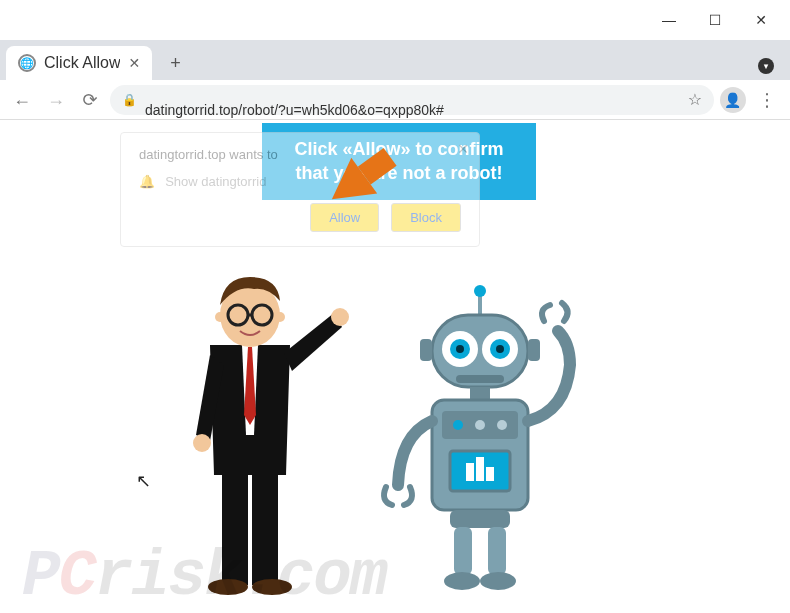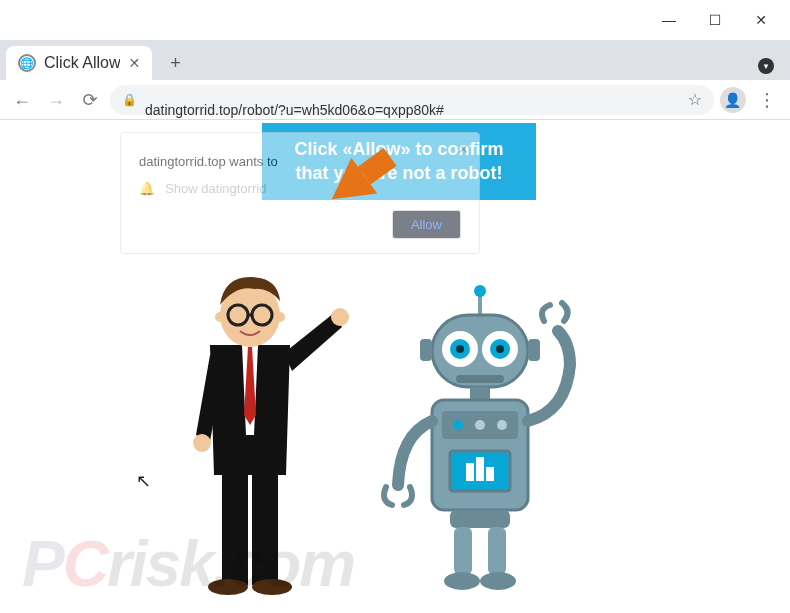--- a/index.html
+++ b/index.html
@@ -33,39 +33,39 @@
 .omnibox { flex:1; height:30px; background:#f1f3f4; border-radius:15px; display:flex; align-items:center; padding:0 12px; gap:8px; }
 .lock { color:#666; font-size:12px; }
 .url { font-size:14px; color:#333; flex:1; white-space:nowrap; overflow:hidden;margin-top:20px; }
 .star { color:#666; font-size:16px; }
 .avatar { width:26px; height:26px; border-radius:50%; background:#ddd; display:flex; align-items:center; justify-content:center; color:#777; font-size:14px; }
 .kebab { color:#666; font-size:18px; padding:0 6px; }
 
 .content { position:relative; width:100%; height:493px; background:#fff; overflow:hidden; }
 
 .notif { position:absolute; left:120px; top:12px; width:360px; background:rgba(255,255,255,0.85); border:1px solid #ddd; border-radius:4px; padding:14px 18px 14px 18px; opacity:0.55; }
-.notif-site { font-size:13px; color:#000000;margin-top:7px; }
+.notif-site { font-size:13px; color:#737373; }
 .notif-line { display:flex; align-items:center; gap:10px; margin-top:12px; color:#aaa; font-size:13px; }
 .notif-x { position:absolute; right:10px; top:8px; color:#999; font-size:14px; }
 .notif-btns { display:flex; justify-content:flex-end; gap:12px; margin-top:14px; }
-.notif-btn { border:1px solid #ccc; background:#0f172a; color:#3b78e7; font-size:13px; padding:6px 18px; border-radius:3px; }
+.notif-btn { border:1px solid #ccc; background:#fde047; color:#3b78e7; font-size:13px; padding:6px 18px; border-radius:3px; }
 
 .banner { position:absolute; left:262px; top:3px; width:274px; background:#23aee2; color:#fff; font-weight:bold; font-size:18px; text-align:center; padding:14px 12px; line-height:1.35; }
 
 .arrow { position:absolute; left:325px; top:36px; transform:rotate(-36deg); }
 .arrow-shape { display:flex; align-items:center; }
 .arrow-head { width:0; height:0; border-top:22px solid transparent; border-bottom:22px solid transparent; border-right:40px solid #e67417; }
 .arrow-stem { width:32px; height:22px; background:#e67417; }
 
 .illus { position:absolute; left:150px; top:115px; width:500px; height:360px; }
 .illus svg { width:100%; height:100%; }
 
 .fake-cursor { position:absolute; left:136px; top:350px; font-size:18px; color:#222; }
 
-.watermark { position:absolute; left:22px; bottom:12px; font-family: Liberation Sans, sans-serif; font-size:64px; font-weight:bold; font-style:italic; letter-spacing:-2px; color:rgba(0,0,0,0.10); white-space:nowrap; pointer-events:none;}
+.watermark { position:absolute; left:22px; bottom:0; font-family: Liberation Mono, monospace; font-size:64px; font-weight:bold; font-style:italic; letter-spacing:-2px; color:rgba(0,0,0,0.10); white-space:nowrap; pointer-events:none;}
 .watermark .r1 { color:rgba(60,60,95,0.12); }
 .watermark .r2 { color:rgba(210,30,30,0.14); }
 </style>
 </head>
 <body>
 
 <div class="titlebar">
   <div class="win-ctrl">—</div>
   <div class="win-ctrl">☐</div>
   <div class="win-ctrl close">✕</div>
@@ -104,20 +104,21 @@
 
   <div class="notif">
     <span class="notif-x">✕</span>
     <div class="notif-site">datingtorrid.top wants to</div>
     <div class="notif-line">
       <span>🔔</span>
       <span>Show datingtorrid</span>
     </div>
     <div class="notif-btns">
       <div class="notif-btn">Allow</div>
+      <div class="notif-btn">Block</div>
     </div>
   </div>
 
   <div class="arrow">
     <div class="arrow-shape">
       <div class="arrow-head"></div>
       <div class="arrow-stem"></div>
     </div>
   </div>
 

